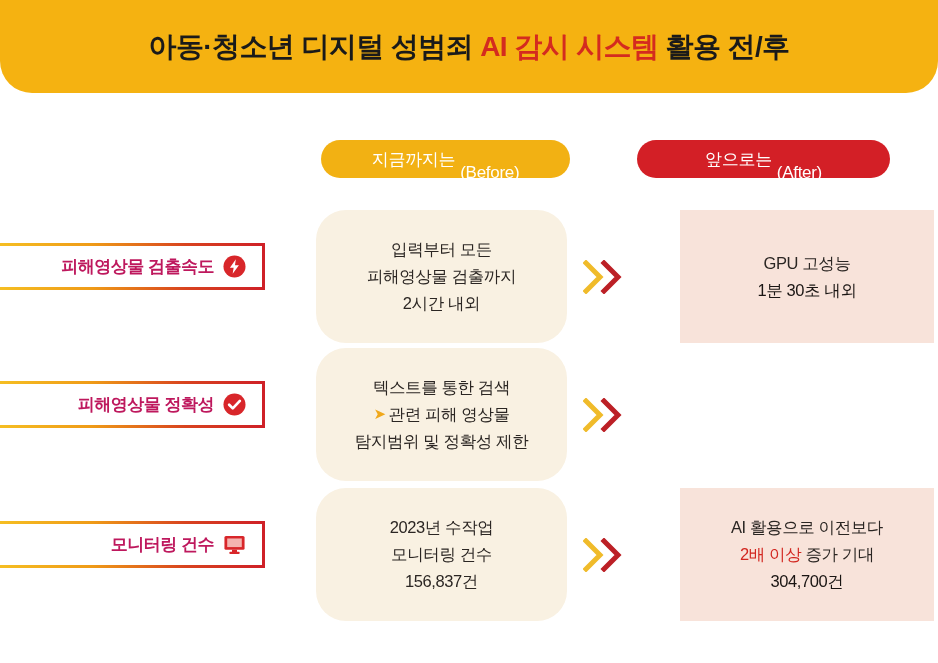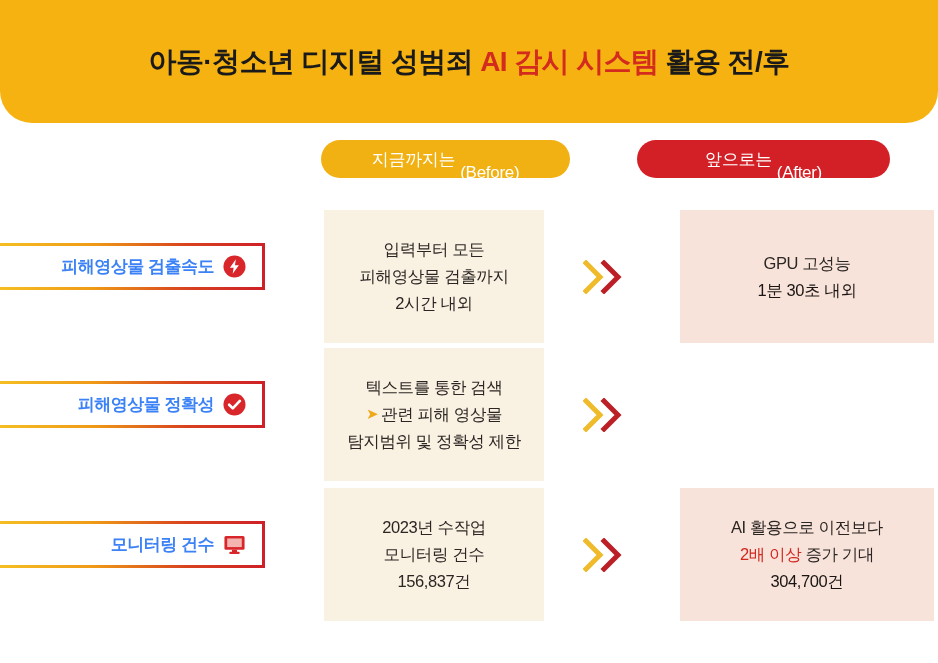--- a/index.html
+++ b/index.html
@@ -16,21 +16,21 @@
     font-family: "Liberation Sans", "DejaVu Sans", sans-serif;
     color: #231f20;
   }
 
   
   .header-banner {
     position: absolute;
     left: 0;
     top: 0;
     width: 938px;
-    height: 123px;
+    height: 93px;
     background: #f5b211;
     border-radius: 0 0 32px 32px;
     display: flex;
     align-items: center;
     justify-content: center;
     box-sizing: border-box;
     padding-top: 0;
   }
   .header-title {
     font-size: 28px;
@@ -97,21 +97,21 @@
     display: flex;
     align-items: center;
     justify-content: flex-end;
     padding-right: 16px;
     gap: 9px;
   }
   .row-label-text {
     font-size: 17px;
     font-weight: bold;
     letter-spacing: -0.5px;
-    color: #3b82f6;
+    color: #be185d;
     white-space: nowrap;
   }
   .row-icon {
     width: 23px;
     height: 23px;
     flex: 0 0 auto;
     display: block;
   }
 
   
@@ -134,23 +134,24 @@
     flex-direction: column;
     align-items: center;
     justify-content: center;
     text-align: center;
     line-height: 1.62;
     font-size: 16.5px;
     letter-spacing: -0.4px;
     color: #2b2623;
   }
   .cell.before {
-    left: 324px;
-    width: 220px;
+    left: 316px;
+    width: 251px;
     background: #f9f1e2;
+    border-radius: 30px;
   }
   .cell.after {
     left: 637px;
     width: 254px;
     background: #f8e3da;
     margin-left: 43px;
   }
   .cell .line { white-space: nowrap; display: block; }
   .cell .bold { font-weight: normal; color: #1a1513; }
   .cell .red { color: #d2261f; }

